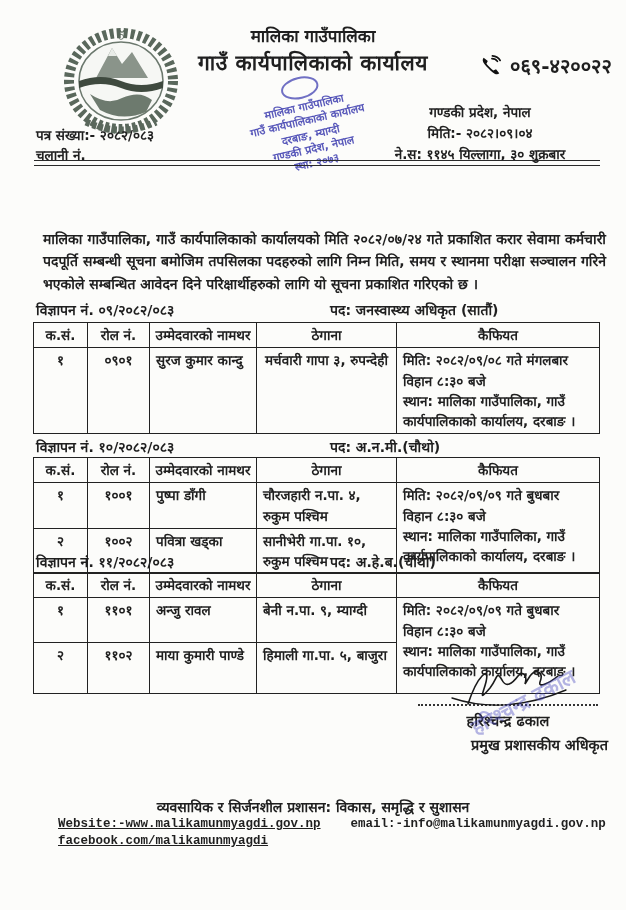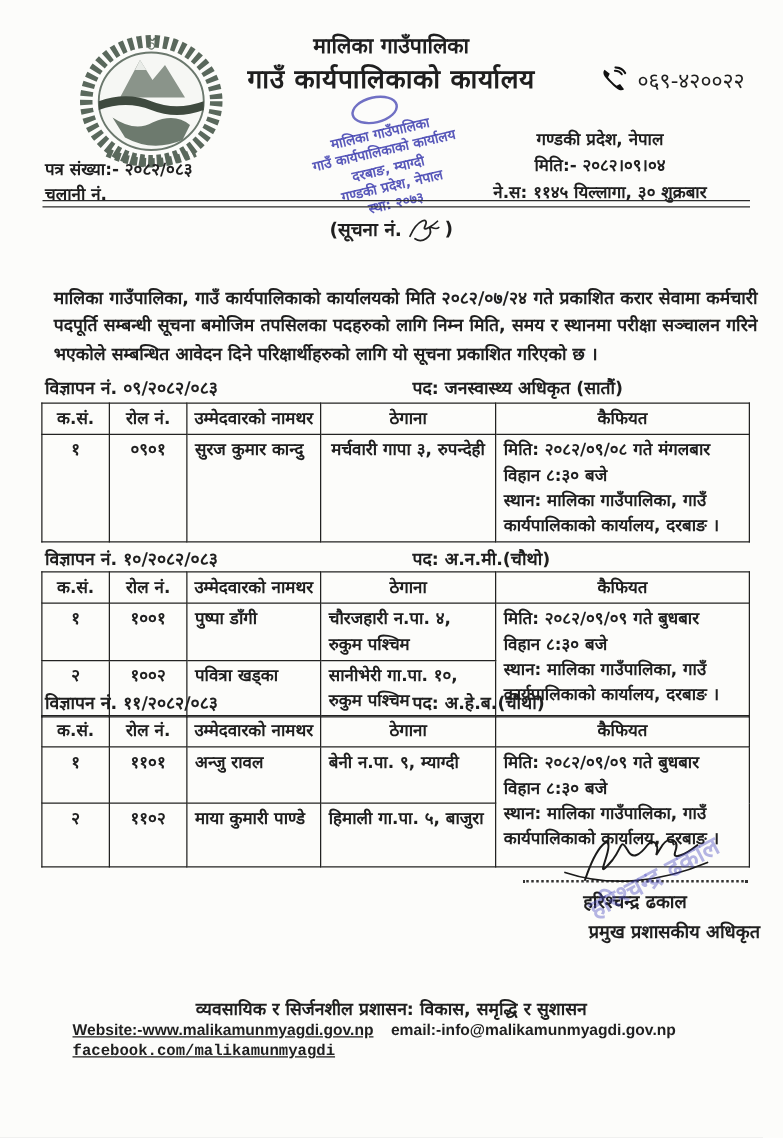--- a/index.html
+++ b/index.html
@@ -7,21 +7,21 @@
     position:relative;width:626px;height:910px;margin:0 auto;
     background:#fcfcfa;color:#1f1f1f;overflow:hidden;
     font-family:"DejaVu Sans","Liberation Sans",sans-serif;
   }
   .abs{position:absolute;}
   
   .logo{left:56px;top:26px;width:130px;height:114px;}
   .muni-name{left:0;top:24px;width:626px;text-align:center;font-size:17px;font-weight:700;}
   .office-name{left:0;top:48px;width:626px;text-align:center;font-size:21px;font-weight:700;letter-spacing:.5px;}
   .phone-wrap{left:480px;top:52px;display:flex;align-items:center;gap:8px;}
-  .phone-num{font-size:17px;font-weight:400;text-align:right;}
+  .phone-num{font-size:20px;font-weight:700;text-align:right;}
   .hdr-right{left:360px;top:102px;width:240px;text-align:center;font-weight:700;font-size:13.5px;line-height:1.55;}
   .letter-no{left:36px;top:126px;font-size:13.5px;font-weight:700;}
   .chalani{left:36px;top:146px;font-size:13.5px;font-weight:700;}
   .hdr-stamp{
     left:208px;top:76px;width:200px;text-align:center;
     transform:rotate(-13deg);color:rgba(52,52,172,.82);
     font-size:11px;font-weight:700;line-height:1.3;
   }
   .hdr-stamp .oval{width:34px;height:18px;border:2px solid rgba(52,52,172,.7);border-radius:50%;margin:0 auto 2px auto;}
   .dbl-rule{left:34px;top:160px;width:566px;height:4px;border-top:1.6px solid #2a2a2a;border-bottom:1px solid #2a2a2a;}
@@ -45,21 +45,21 @@
   .sig-dots{border-bottom:2.2px dotted #333;width:180px;margin:0 auto;}
   .sig-name{font-size:14.5px;font-weight:700;margin-top:4px;}
   .sig-title{font-size:14.5px;font-weight:700;margin-top:4px;text-align:right;}
   .sig-stamp{
     position:absolute;left:10px;top:24px;width:210px;
     transform:rotate(-28deg);color:rgba(70,70,190,.4);
     font-size:20px;font-weight:700;pointer-events:none;white-space:nowrap;
   }
   
   .slogan{left:0;top:797px;width:626px;text-align:center;font-size:14px;font-weight:700;}
-  .web-line{left:58px;top:817px;font-size:12.5px;font-weight:700;font-family:Liberation Sans, sans-serif;}
+  .web-line{left:58px;top:817px;font-size:12.5px;font-weight:700;font-family:Liberation Mono, monospace;}
   .web-line .u{text-decoration:underline;}
   .fb-line{left:58px;top:834px;font-size:12.5px;font-weight:700;text-decoration:underline;font-family:Liberation Mono, monospace;}
 </style>
 </head>
 <body>
 
 <div class="page">
 
   <svg class="abs logo" viewBox="0 0 130 114">
     <ellipse cx="65" cy="55" rx="52" ry="48" fill="none" stroke="#5a685c" stroke-width="10" stroke-dasharray="4 3"></ellipse>
@@ -97,27 +97,20 @@
     <div>गण्डकी प्रदेश, नेपाल</div>
     <div>मिति:- २०८२।०९।०४</div>
     <div>ने.स: ११४५ यिल्लागा, ३० शुक्रबार</div>
   </div>
 
   <div class="abs letter-no">पत्र संख्या:- २०८२/०८३</div>
   <div class="abs chalani">चलानी नं.</div>
 
   <div class="abs dbl-rule"></div>
 
-  <div class="abs notice-no">
-    <span>(सूचना नं.</span>
-    <svg width="30" height="24" viewBox="0 0 30 24">
-      <path d="M4 18 C10 4 20 2 16 10 C13 16 24 8 26 6 M8 20 C14 24 22 18 20 12 C18 8 24 14 27 11" fill="none" stroke="#222" stroke-width="1.4" stroke-linecap="round"></path>
-    </svg>
-    <span>)</span>
-  </div>
 
   <div class="abs body-par">मालिका गाउँपालिका, गाउँ कार्यपालिकाको कार्यालयको मिति २०८२/०७/२४ गते प्रकाशित करार सेवामा कर्मचारी पदपूर्ति सम्बन्धी सूचना बमोजिम तपसिलका पदहरुको लागि निम्न मिति, समय र स्थानमा परीक्षा सञ्चालन गरिने भएकोले सम्बन्धित आवेदन दिने परिक्षार्थीहरुको लागि यो सूचना प्रकाशित गरिएको छ ।</div>
 
   <div class="abs advert" style="top:300px;">
     <span class="no">विज्ञापन नं. ०९/२०८२/०८३</span>
     <span class="post">पद: जनस्वास्थ्य अधिकृत (सातौं)</span>
   </div>
   <table class="roster" style="top:322px;">
     <colgroup>
         <col style="width:54px">

